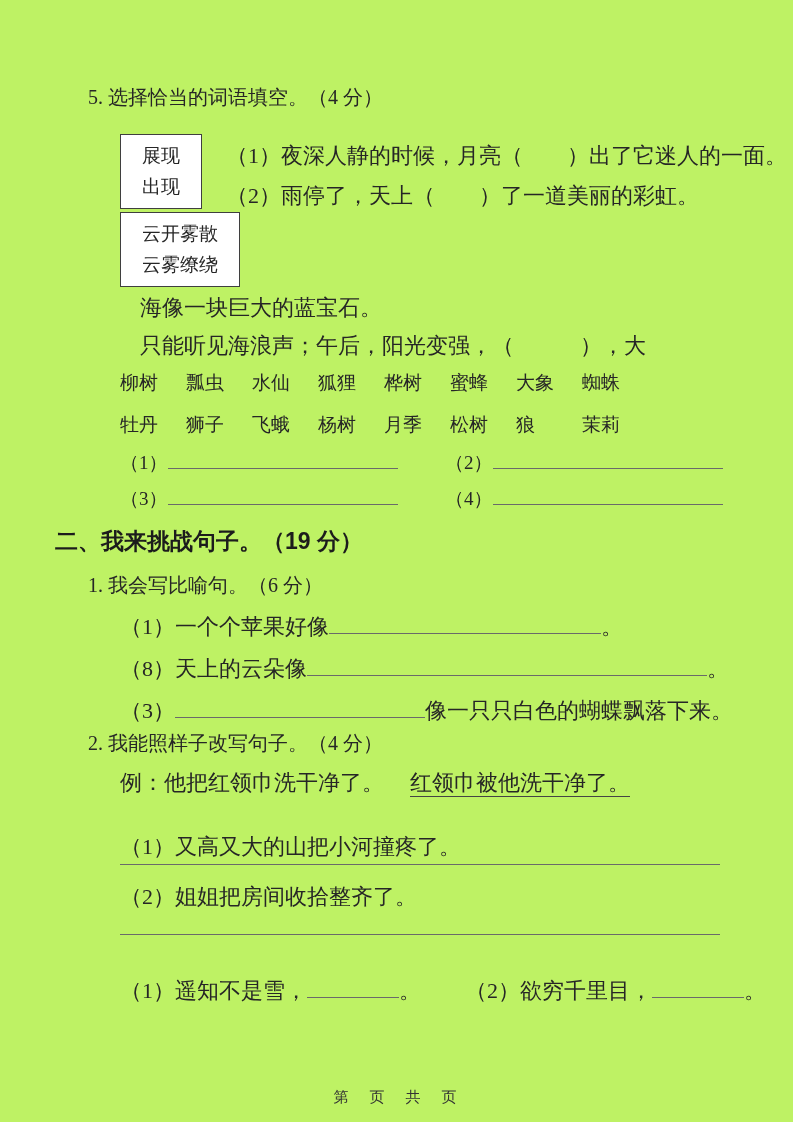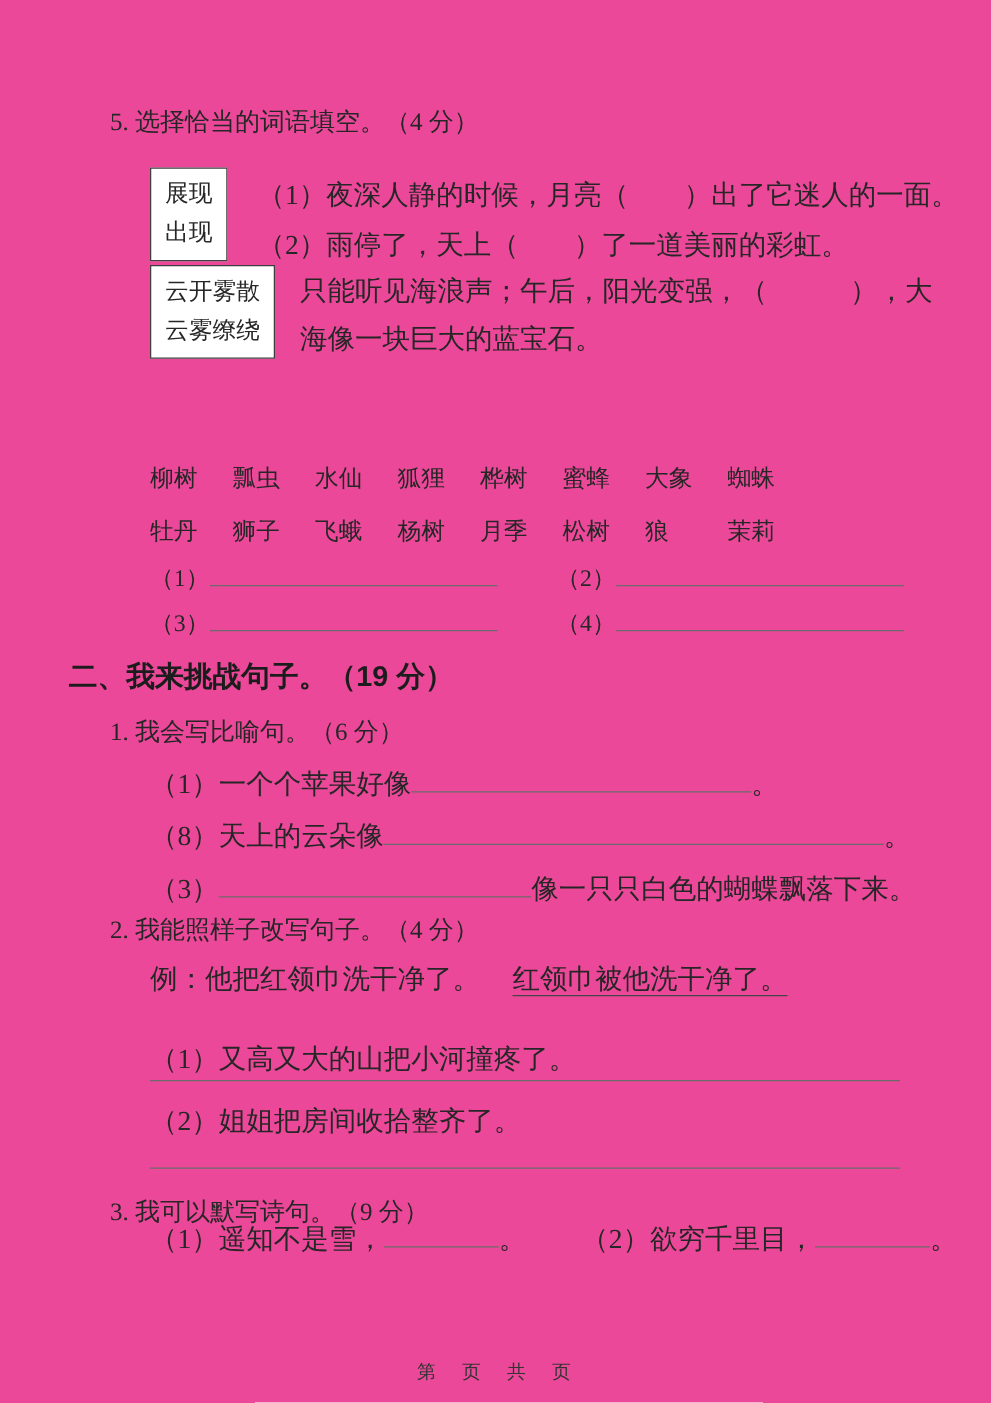--- a/index.html
+++ b/index.html
@@ -1,35 +1,35 @@
 <!DOCTYPE html>
 <html><head>
 <meta charset="utf-8">
 <style>
   html,body { margin:0; padding:0; background:#ffffff; }
   .page {
     position:relative;
     width:793px; height:1122px;
-    background:#ec4899;
+    background:#bef264;
     color:#262626;
     font-family:"Liberation Serif", serif;
     overflow:hidden;
   }
   .abs { position:absolute; }
   .qtitle { font-size:20px; white-space:nowrap; }
   .bodyline { font-size:22px; white-space:nowrap; }
   .sec-title {
     font-family:"Liberation Sans", sans-serif;
     font-weight:bold; font-size:23px; white-space:nowrap;
     color:#1c1c1c;
   }
   .wordbox {
     border:1.5px solid #3f3f3f;
     text-align:center;
-    padding:5px 11px;
+    padding:5px 21px;
     font-size:19px;
     line-height:1.65;
     display:inline-block;
     background:#fff;
   }
   .row-flex { display:flex; align-items:flex-start; }
   .lines-col .bodyline { line-height:40px; }
   .lines-col38 .bodyline { line-height:38px; }
   .blank {
     display:inline-block;
@@ -78,28 +78,28 @@
     <div class="wordbox">
       <div>展现</div>
       <div>出现</div>
     </div>
     <div class="lines-col" style="margin-left:24px; margin-top:2px;">
       <div class="bodyline">（1）夜深人静的时候，月亮（　　）出了它迷人的一面。</div>
       <div class="bodyline">（2）雨停了，天上（　　）了一道美丽的彩虹。</div>
     </div>
   </div>
 
-  <div class="abs row-flex" style="left:120px; top:212px;">
+  <div class="abs row-flex" style="left:120px; top:212px;flex-direction:column;">
     <div class="wordbox">
       <div>云开雾散</div>
       <div>云雾缭绕</div>
     </div>
     <div class="lines-col38" style="margin-left:20px; margin-top:2px;">
+      <div class="bodyline">海像一块巨大的蓝宝石。</div>
       <div class="bodyline">只能听见海浪声；午后，阳光变强，（　　　），大</div>
-      <div class="bodyline">海像一块巨大的蓝宝石。</div>
     </div>
   </div>
 
 
   <div class="abs" style="left:120px; top:370px;">
     <div class="words-row">
       <span class="word-slot">柳树</span><span class="word-slot">瓢虫</span><span class="word-slot">水仙</span><span class="word-slot">狐狸</span><span class="word-slot">桦树</span><span class="word-slot">蜜蜂</span><span class="word-slot">大象</span><span class="word-slot">蜘蛛</span>
     </div>
     <div class="words-row">
       <span class="word-slot">牡丹</span><span class="word-slot">狮子</span><span class="word-slot">飞蛾</span><span class="word-slot">杨树</span><span class="word-slot">月季</span><span class="word-slot">松树</span><span class="word-slot">狼</span><span class="word-slot">茉莉</span>
@@ -148,21 +148,20 @@
   </div>
 
   <div class="abs bodyline" style="left:120px; top:832px;">（1）又高又大的山把小河撞疼了。</div>
 
   <div class="ansline" style="left:120px; top:864px;"></div>
 
   <div class="abs bodyline" style="left:120px; top:882px;">（2）姐姐把房间收拾整齐了。</div>
 
   <div class="ansline" style="left:120px; top:934px;"></div>
 
-  <div class="abs qtitle" style="left:88px; top:956px;">3. 我可以默写诗句。（9 分）</div>
 
   <div class="abs bodyline" style="left:120px; top:974px;">
     <span>（1）遥知不是雪，</span><span class="blank w92"></span><span>。</span><span class="q3-gap"></span><span>（2）欲穷千里目，</span><span class="blank w92"></span><span>。</span>
   </div>
 
   <div class="footer">第　页　共　页</div>
 
 </div>
 
 </body></html>

